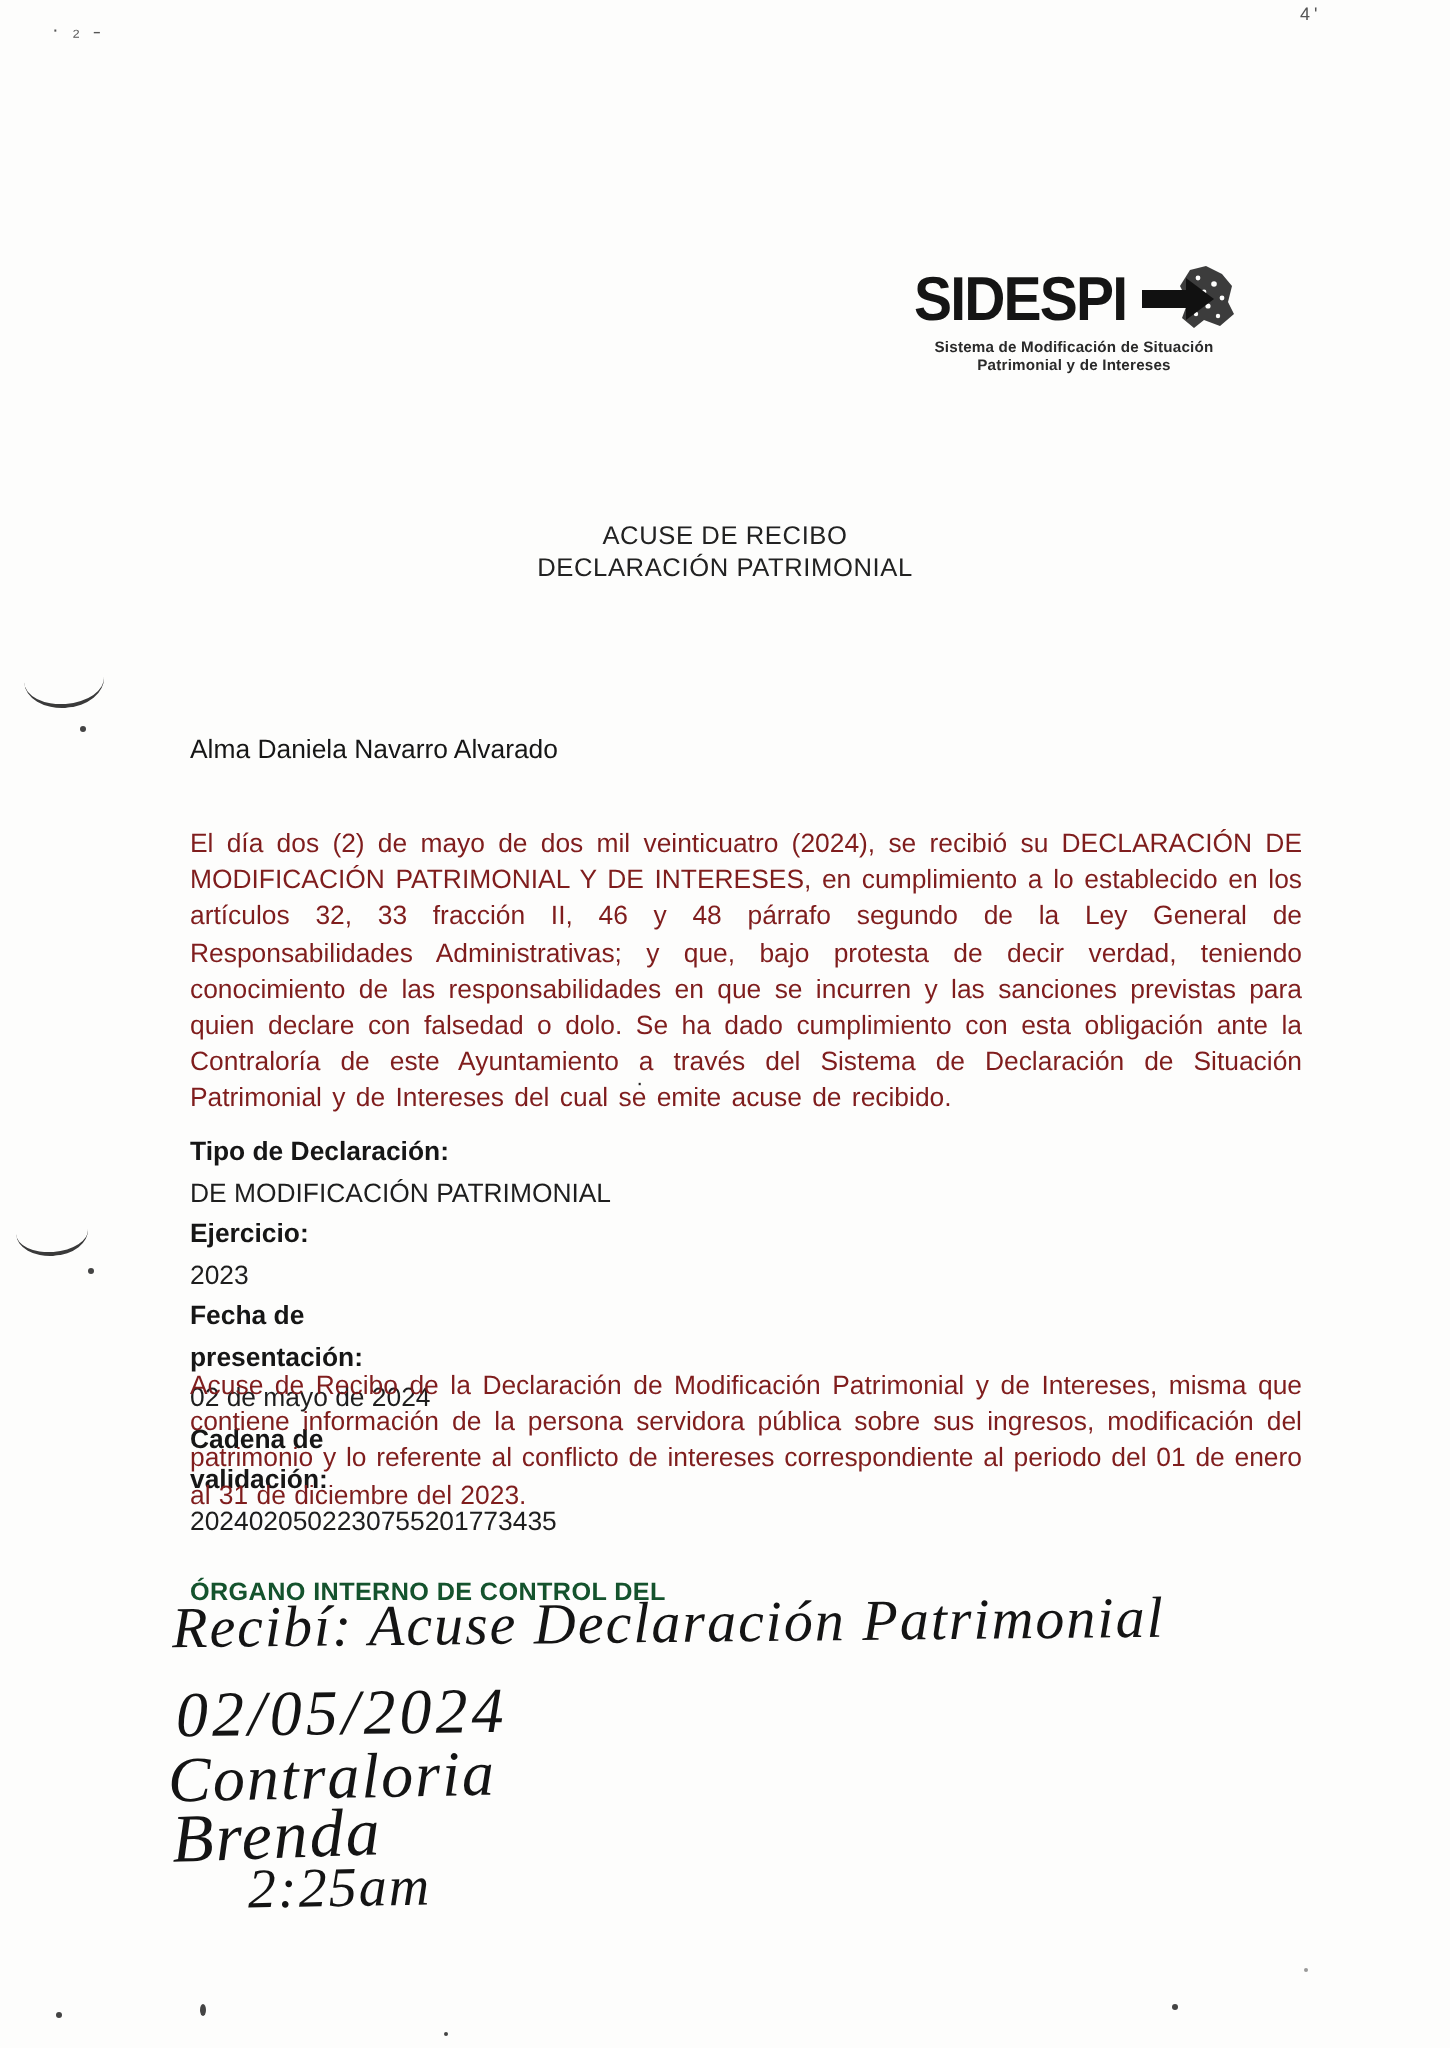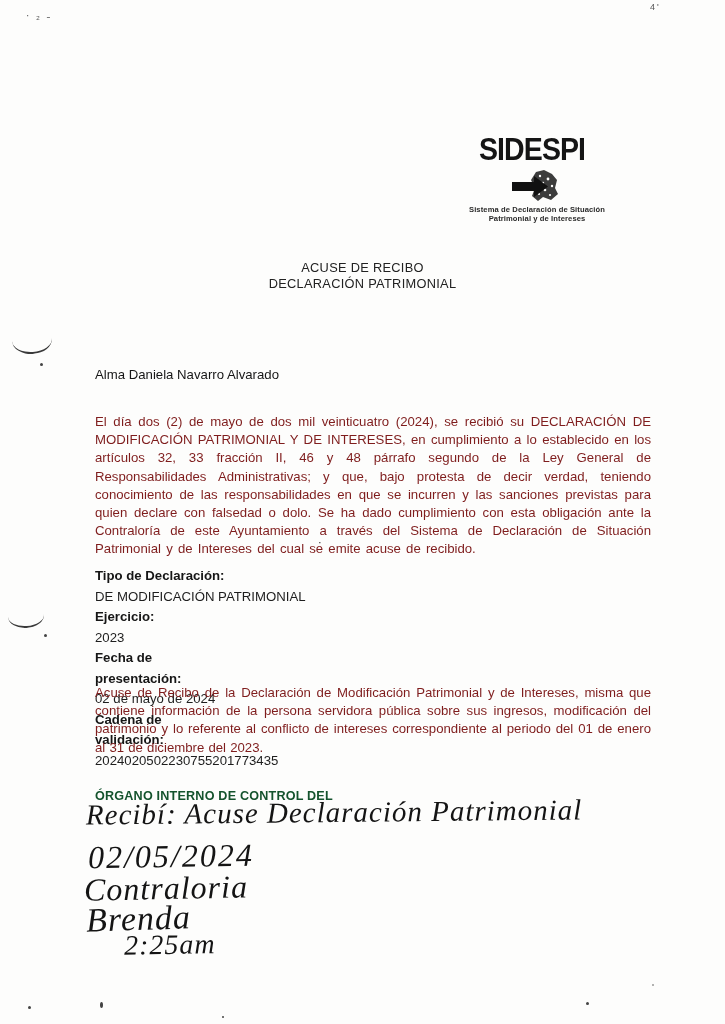--- a/index.html
+++ b/index.html
@@ -15,21 +15,21 @@
   
   .artifact{position:absolute;color:#555;font-size:10px;letter-spacing:2px;}
   .arc{
     position:absolute;border:0 solid #3a3a3a;
     border-bottom-width:2px;border-radius:50%;
     transform:rotate(-4deg);
   }
   .speck{position:absolute;background:#444;border-radius:50%;}
   
   .logo{position:absolute;left:452px;top:132px;width:170px;text-align:center;}
-  .logo-row{display:flex;align-items:center;justify-content:center;gap:2px;flex-direction:column;}
+  .logo-row{display:flex;align-items:center;justify-content:center;gap:2px;}
   .logo-word{
     font-weight:800;font-size:31px;letter-spacing:-1px;
     color:#151515;transform:scaleX(.92);transform-origin:left center;
     font-family:"Liberation Sans", sans-serif;
   }
   .logo-arrow{width:46px;height:34px;flex:0 0 auto;margin-left:-4px;}
   .logo-sub{
     margin-top:1px;font-size:7.6px;font-weight:700;line-height:9px;
     color:#2a2a2a;letter-spacing:.1px;
   }
@@ -104,21 +104,21 @@
           <circle cx="31" cy="13" r="1.2" fill="#fdfdfc"></circle>
         </g>
 
         <g fill="#111">
           <rect x="0" y="12" width="22" height="9"></rect>
           <polygon points="22,6 22,27 36,16.5"></polygon>
         </g>
       </svg>
     </div>
     <div class="logo-sub">
-      <div>Sistema de Declaración de Situación</div>
+      <div>Sistema de Modificación de Situación</div>
       <div>Patrimonial y de Intereses</div>
     </div>
   </div>
 
   <div class="doc-title">
     <div>ACUSE DE RECIBO</div>
     <div>DECLARACIÓN PATRIMONIAL</div>
   </div>
 
   <div class="recipient">

